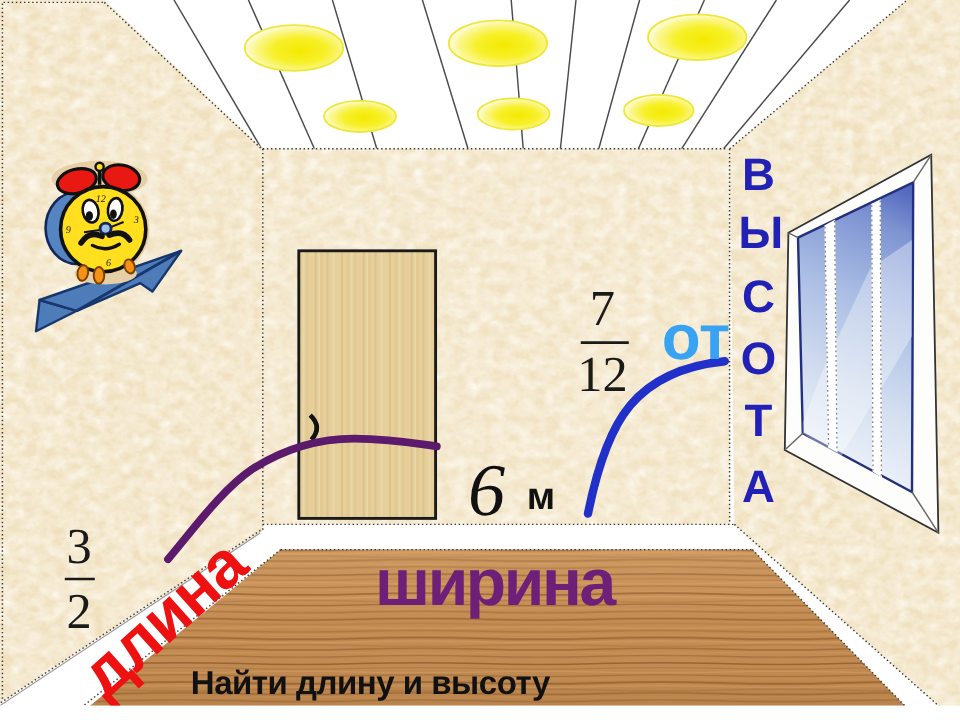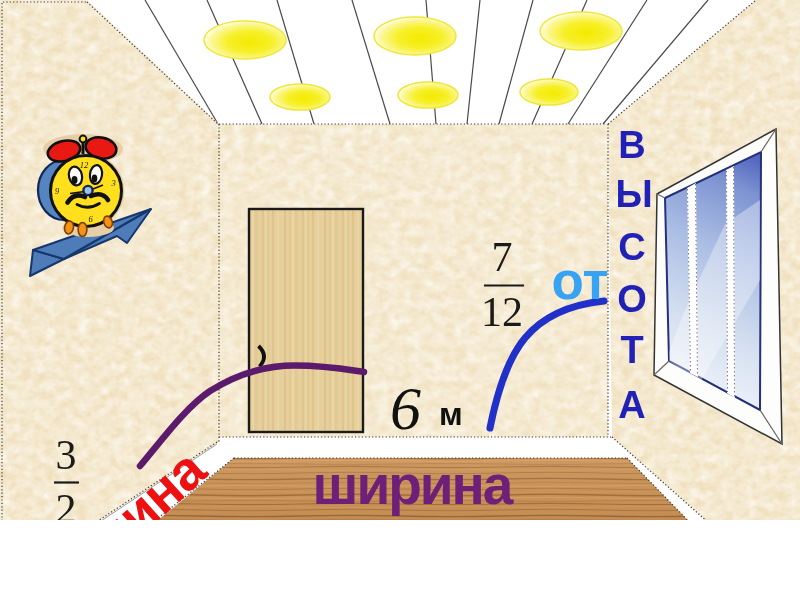--- a/index.html
+++ b/index.html
@@ -1,16 +1,16 @@
 <!DOCTYPE html>
 <html><head>
 <meta charset="utf-8">
 <style>
   html,body{margin:0;padding:0;background:#fff;}
-  #stage{position:relative;width:800px;height:520px;overflow:hidden;font-family:"Liberation Sans",sans-serif;}
+  #stage{position:relative;width:800px;height:588px;overflow:hidden;font-family:"Liberation Sans",sans-serif;}
   svg{display:block;}
 </style>
 </head>
 <body>
 <div id="stage">
 <svg width="800" height="600" viewBox="0 0 800 600">
 <defs>
   <radialGradient id="lamp" cx="56%" cy="55%" r="55%">
     <stop offset="0%" stop-color="#f3ea00"></stop>
     <stop offset="50%" stop-color="#f7f02a"></stop>

